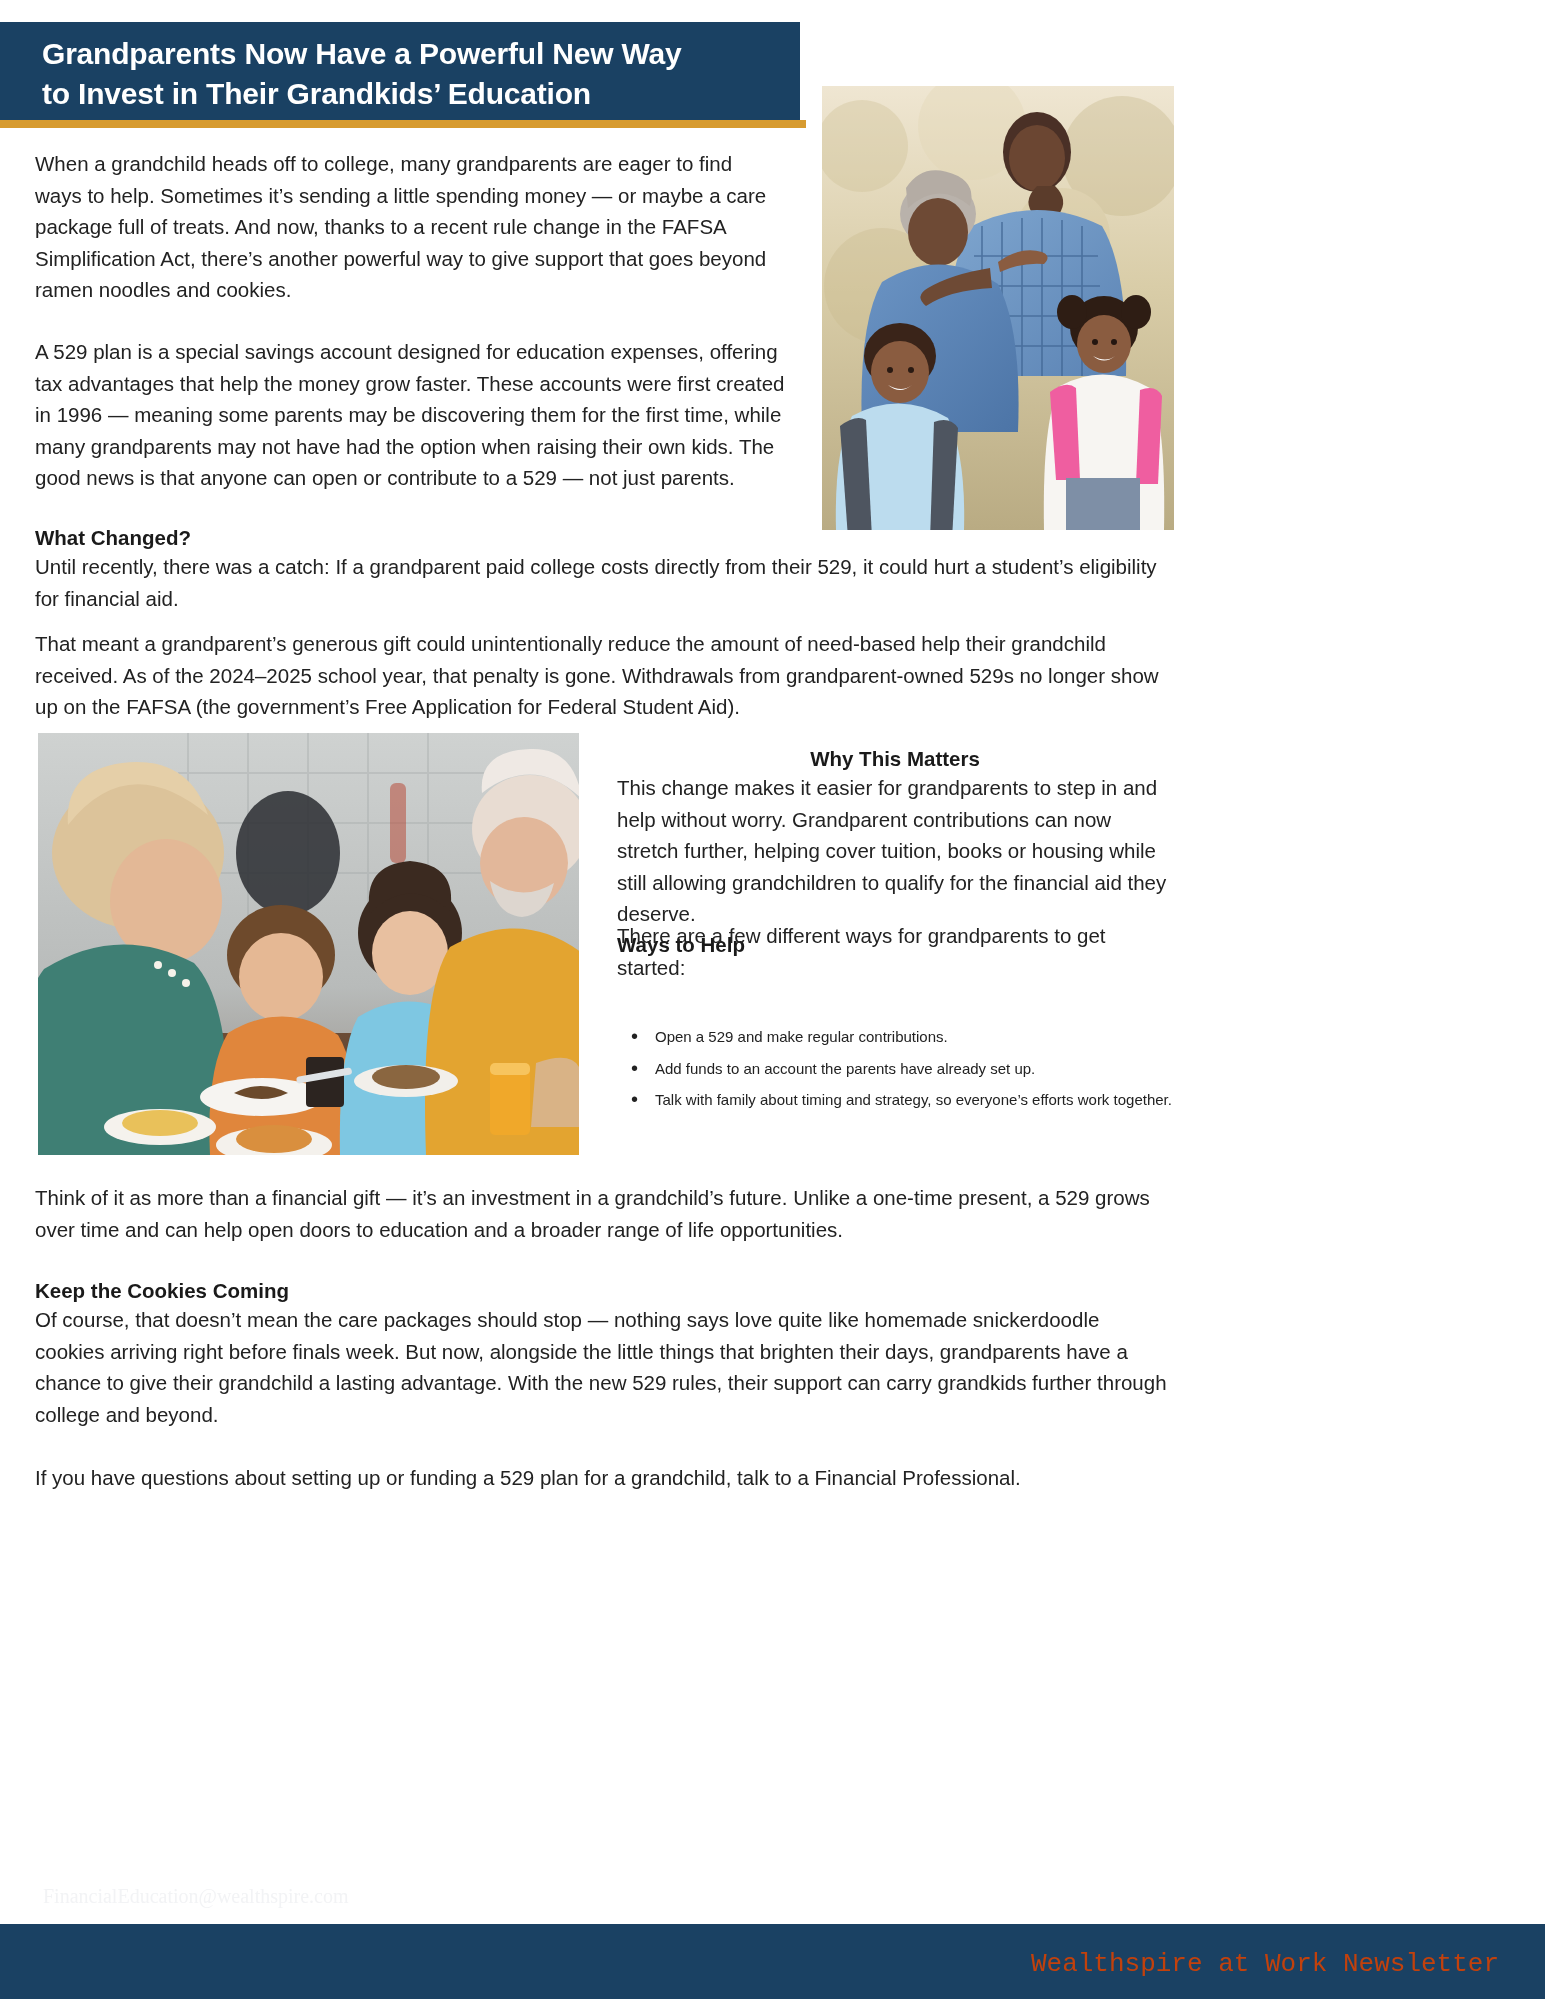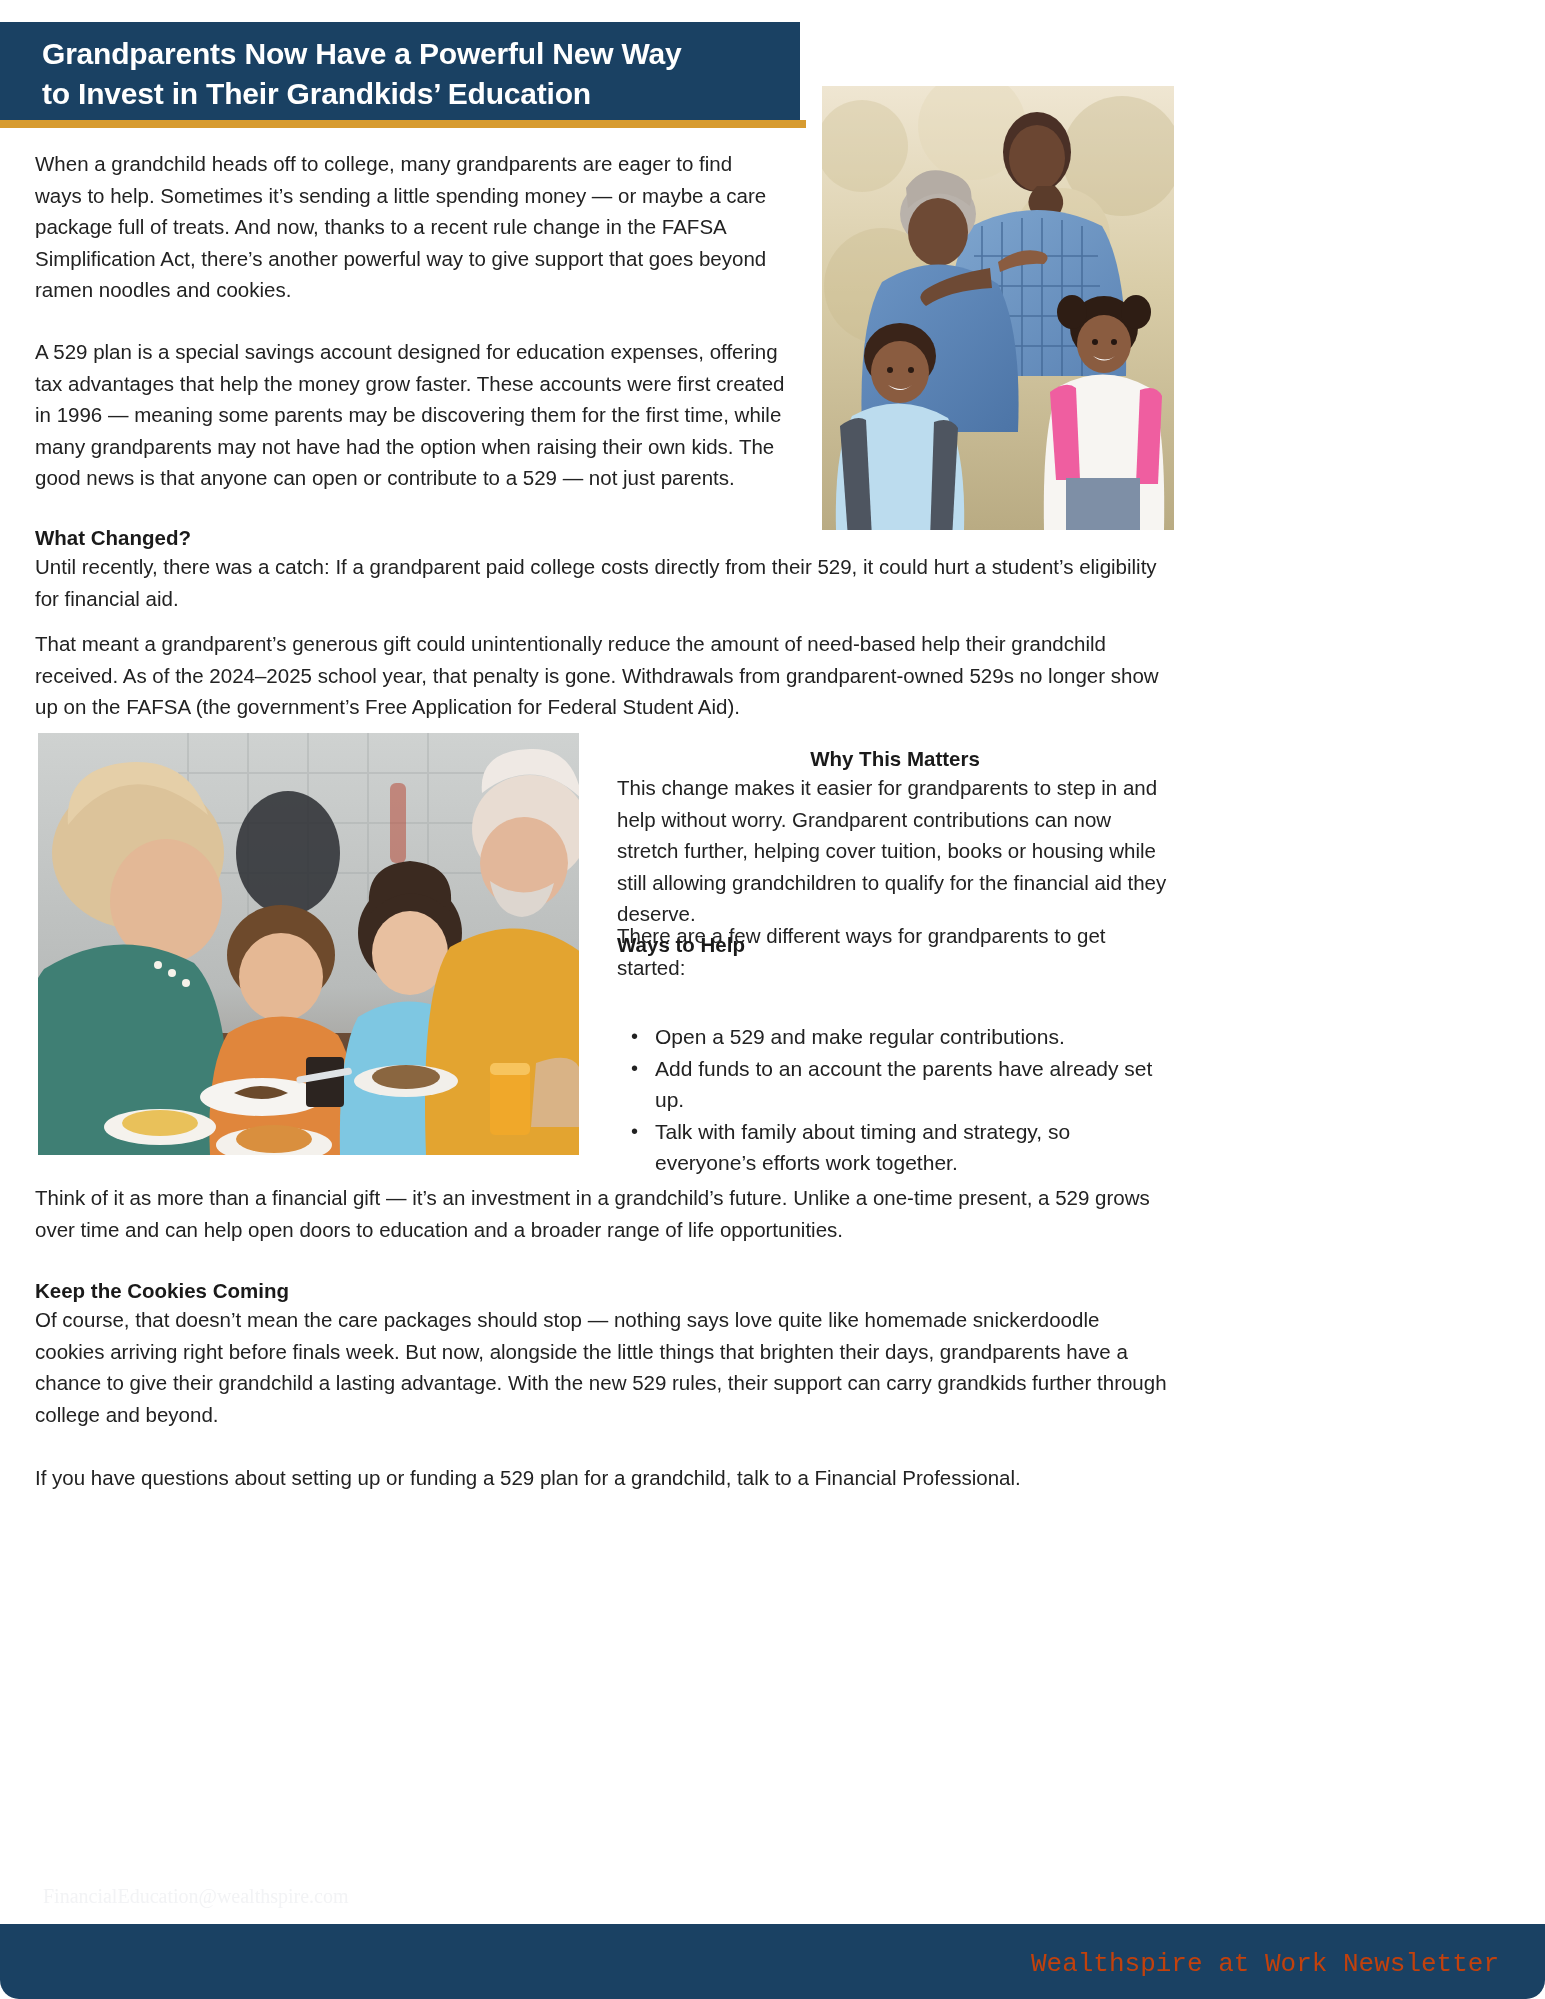--- a/index.html
+++ b/index.html
@@ -1,21 +1,21 @@
 <!DOCTYPE html>
 <html><head>
 <meta charset="utf-8">
 <style>
   * { box-sizing: border-box; margin: 0; padding: 0; }
   html, body {
     width: 1545px; height: 1999px;
     background: #ffffff;
     font-family: "Liberation Sans", sans-serif;
   }
-  .page { position: relative; width: 1545px; height: 1999px; overflow: hidden; background:#fff;border-radius:19px; }
+  .page { position: relative; width: 1545px; height: 1999px; overflow: hidden; background:#fff; }
 
   
   .header-band {
     position: absolute; left: 0; top: 22px; width: 800px; height: 98px;
     background: #1a4163;
   }
   .header-title {
     position: absolute; left: 42px; top: 34px; width: 740px;
     color: #ffffff; font-size: 30px; font-weight: bold; line-height: 1.33;
     letter-spacing: -0.2px;
@@ -53,21 +53,21 @@
   }
   .col-left  { left: 35px; width: 760px; }
   .col-full  { left: 35px; width: 1135px; }
   .col-right { left: 617px; width: 556px; }
 
   ul.bullets { list-style: none; margin: 0; padding: 0; }
   ul.bullets li {
     position: relative;
     padding-left: 38px;
     line-height: 31.5px;
-    font-size: 21px;
+    font-size: 15px;
   }
   ul.bullets li::before {
     content: "\2022";
     position: absolute; left: 14px; top: 0;
     font-size: 20px; line-height: 31.5px; color:#222;
   }
 
   
   .footer-band {
     position: absolute; left: 0; top: 1924px; width: 1545px; height: 75px;

